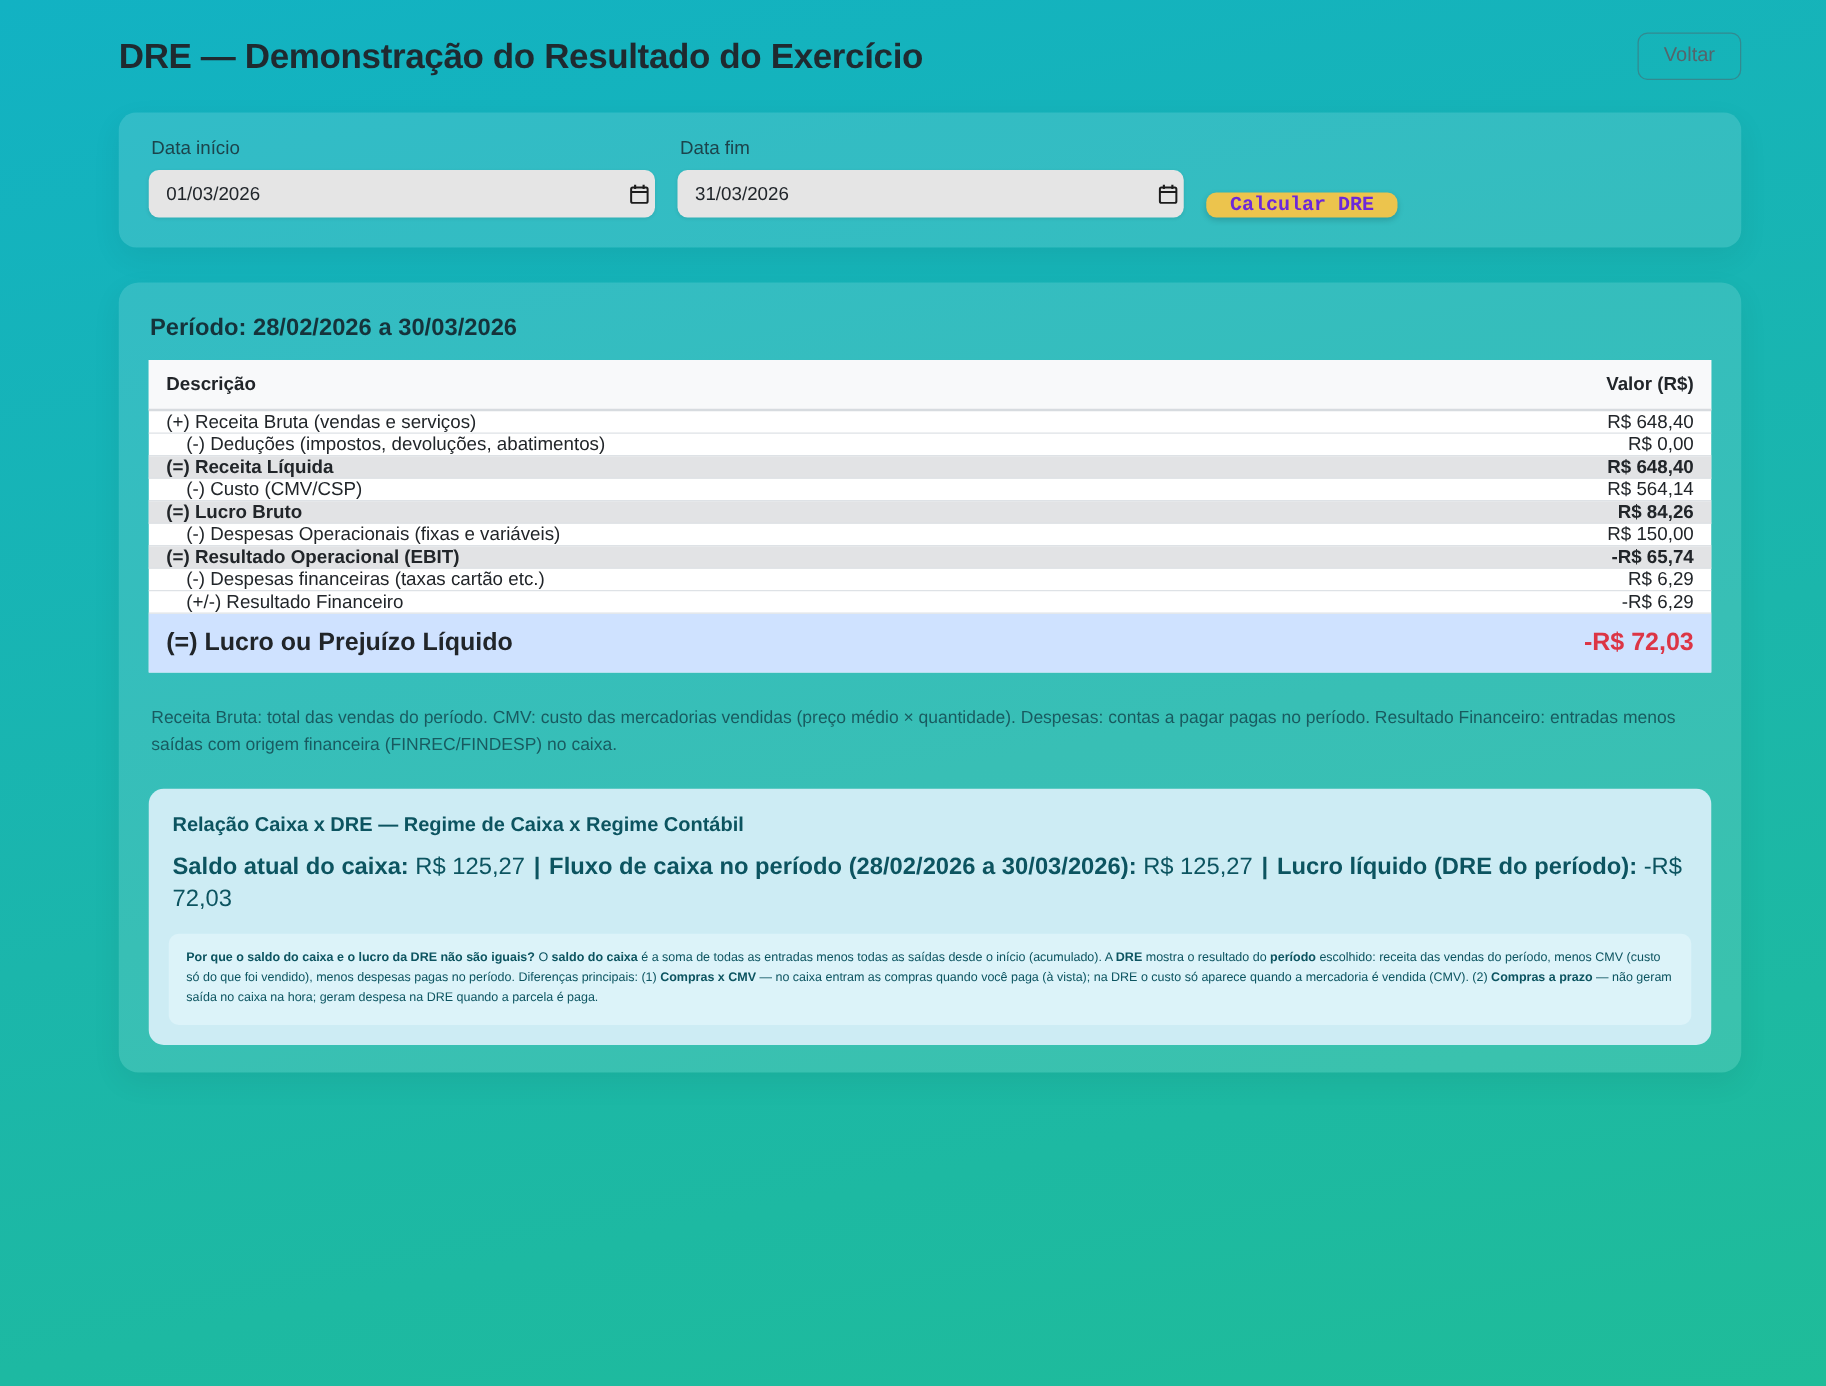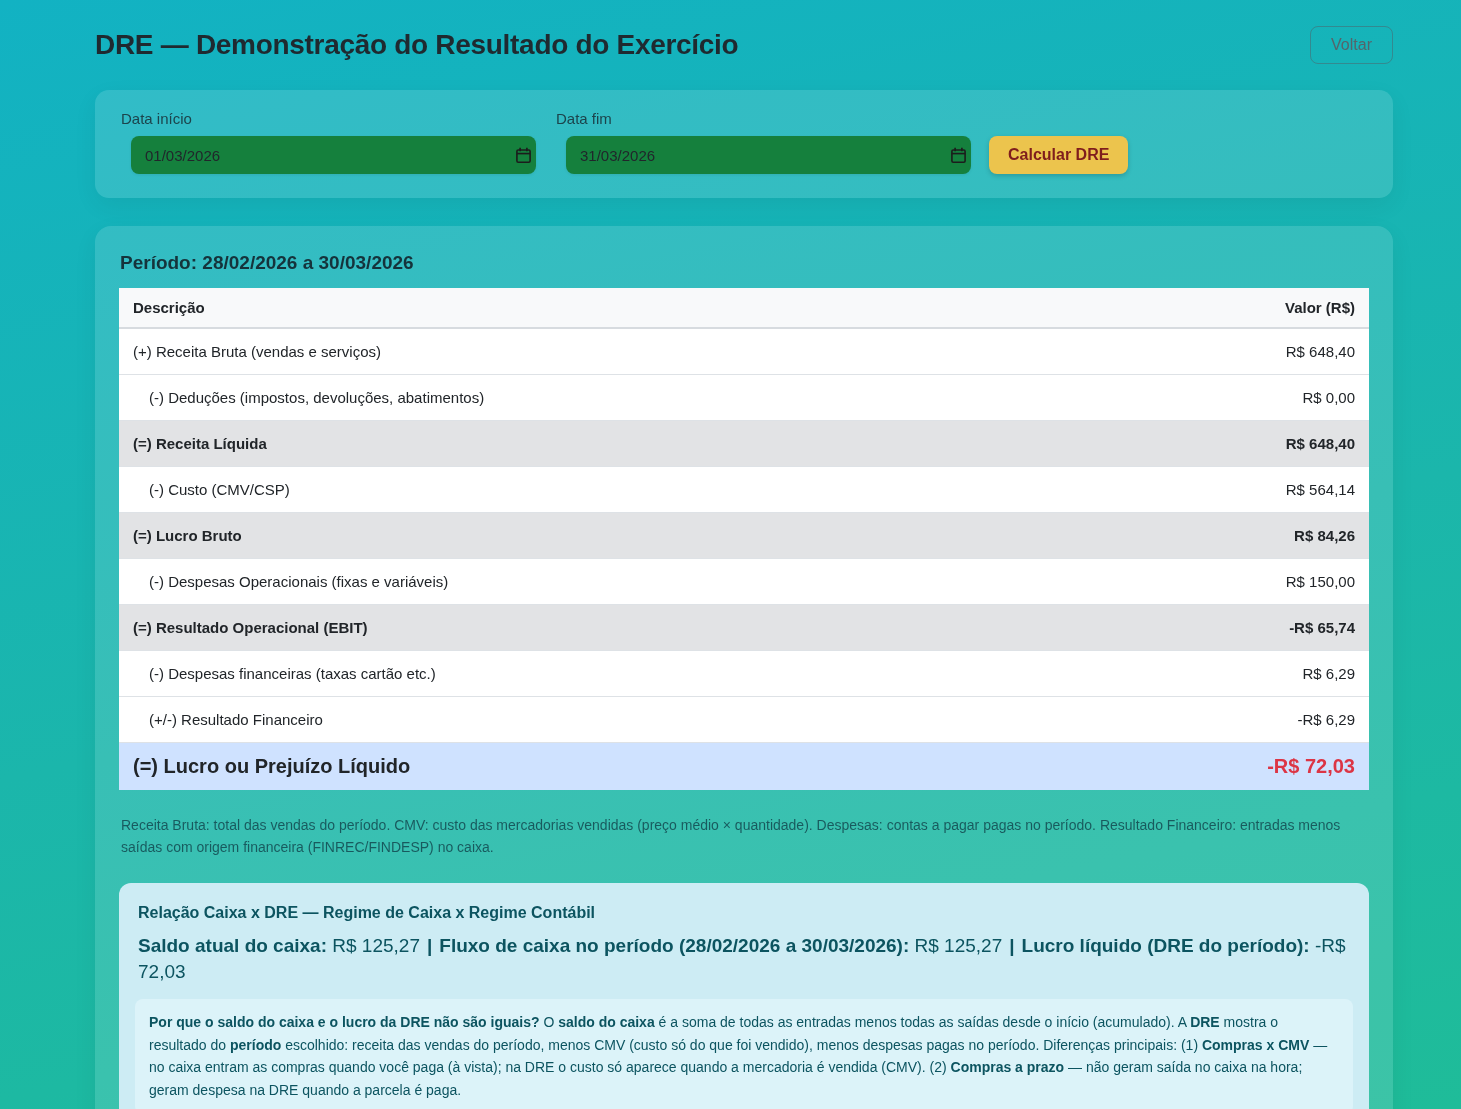--- a/index.html
+++ b/index.html
@@ -23,65 +23,64 @@
 
   
   .filter-card {
     margin-top: 26px; background: rgba(255,255,255,0.13); border-radius: 14px;
     padding: 18px 24px 24px; display: flex; align-items: flex-end; gap: 18px;
     box-shadow: 0 8px 24px rgba(0,0,0,0.06);
   }
   .field { display: flex; flex-direction: column; }
   .field-label { font-size: 15px; color: #1c444c; margin: 2px 0 9px 2px; }
   .date-input {
-    width: 405px; height: 38px; background: #15803d; border-radius: 8px;
+    width: 405px; height: 38px; background: #e5e5e5; border-radius: 8px;
     display: flex; align-items: center; justify-content: space-between;
     padding: 0 4px 0 14px; font-size: 15px; color: #21262b; cursor: text;
     box-shadow: 0 1px 3px rgba(0,0,0,0.08);
-    margin-left: 12px;
   }
   .cal-icon { width: 17px; height: 17px; flex: none; cursor: pointer; }
   .btn-calc {
-    height: 38px; background: #ecc44d; border: none; border-radius: 8px;
-    font-size: 16px; font-weight: bold; color: #7f1d1d; padding: 0 19px;
+    height: 20px; background: #ecc44d; border: none; border-radius: 8px;
+    font-size: 16px; font-weight: bold; color: #6d28d9; padding: 0 19px;
     box-shadow: 0 2px 5px rgba(0,0,0,0.18); cursor: pointer;
-    font-family: Liberation Sans, sans-serif;
+    font-family: Liberation Mono, monospace;
   }
 
   
   .report-card {
     margin-top: 28px; background: rgba(255,255,255,0.13); border-radius: 16px;
     padding: 24px 24px 22px; box-shadow: 0 8px 24px rgba(0,0,0,0.06);
   }
   .period-title { font-size: 19px; font-weight: 600; color: #15333b; margin: 2px 0 14px 1px; }
 
   table.dre { width: 100%; border-collapse: collapse; font-size: 15px; color: #212529; background: #ffffff; }
   table.dre th {
     background: #f8f9fa; text-align: left; font-weight: bold;
     padding: 11px 14px; border-bottom: 2px solid #d7dbdf; margin-left: 28px;
   }
   table.dre th.value, table.dre td.value { text-align: right; }
-  table.dre td { padding: 14px 14px; border-bottom: 1px solid #dee2e6; }
+  table.dre td { padding: 0 14px; border-bottom: 1px solid #dee2e6; }
   tr.row-indent td.label { padding-left: 30px; }
   tr.row-subtotal { background: #e2e3e5; }
   tr.row-subtotal td { font-weight: bold; }
   tr.row-final { background: #cfe2ff; }
   tr.row-final td { padding: 12px 14px; font-size: 20px; font-weight: bold; border-bottom: none; }
   tr.row-final td.value { color: #dc3545; }
 
   .footnote { margin: 24px 2px 0; font-size: 14px; color: rgba(16,62,70,0.78); line-height: 1.6; }
 
   
   .info-box { margin-top: 24px; background: #cdecf4; border-radius: 12px; padding: 16px; color: #0c5460; }
   .info-title { font-size: 16px; font-weight: bold; margin: 5px 0 11px 3px; }
   .info-summary { font-size: 19px; margin: 0 2px 13px 3px; line-height: 1.4; }
   .info-summary .sep { margin: 0 7px; font-weight: bold; }
   .info-note {
     background: #dcf3f9; border-radius: 8px; padding: 12px 14px; margin: 0;
-    font-size: 14px; line-height: 1.62;
+    font-size: 10px; line-height: 1.62;
   }
 </style>
 </head>
 <body>
 
 <div class="container">
 
   <div class="page-header">
     <h1 class="page-title">DRE — Demonstração do Resultado do Exercício</h1>
     <button class="btn-back">Voltar</button>

